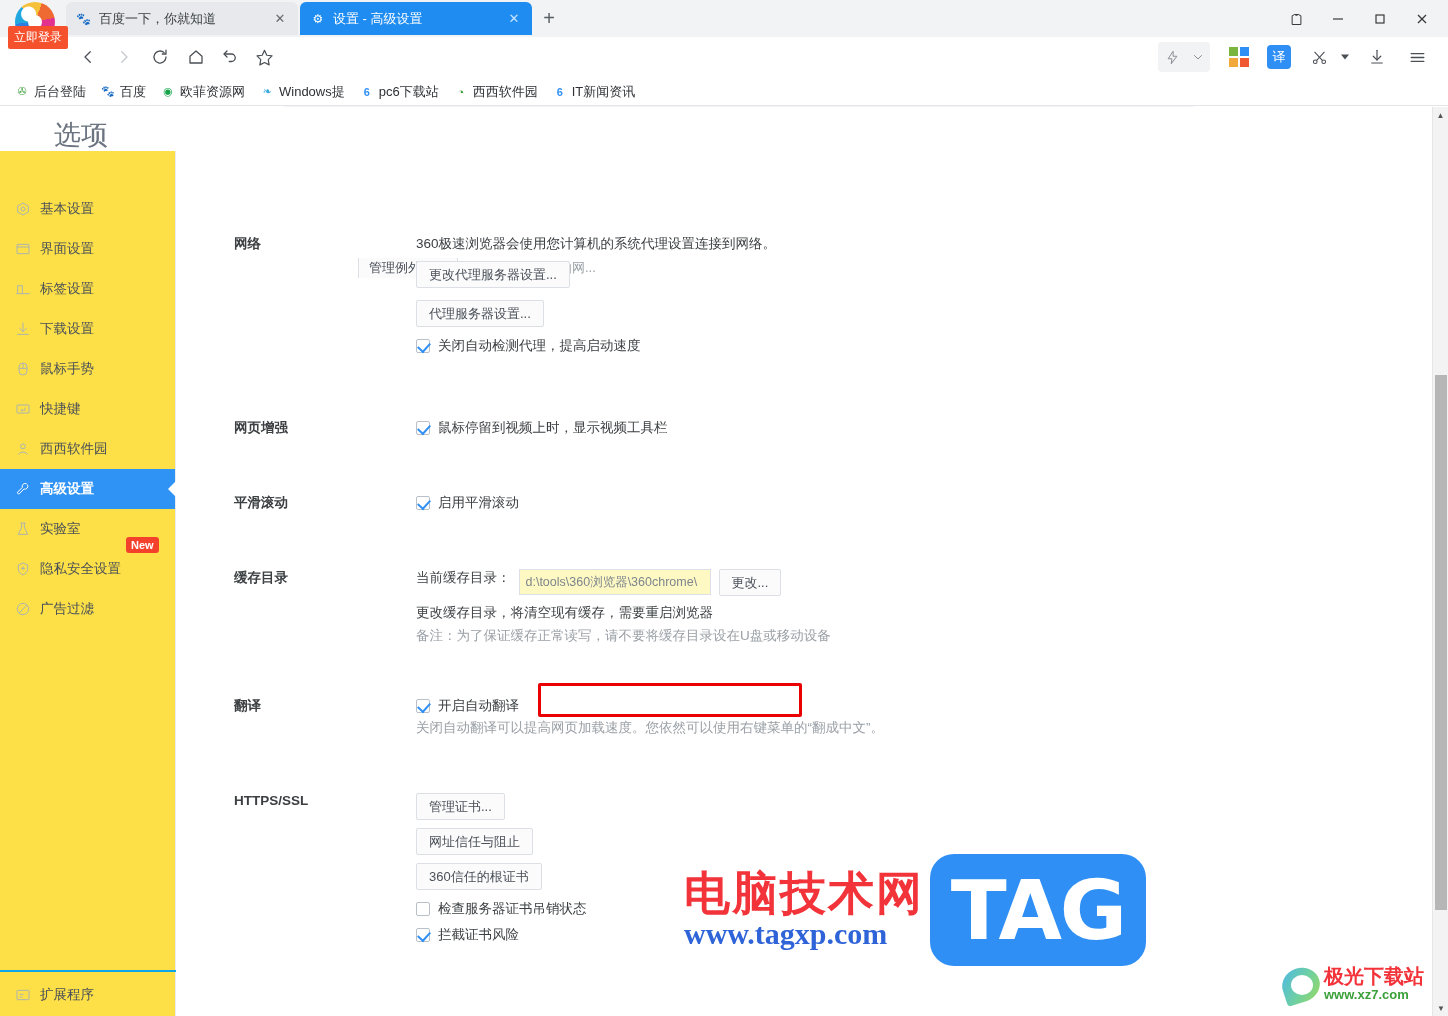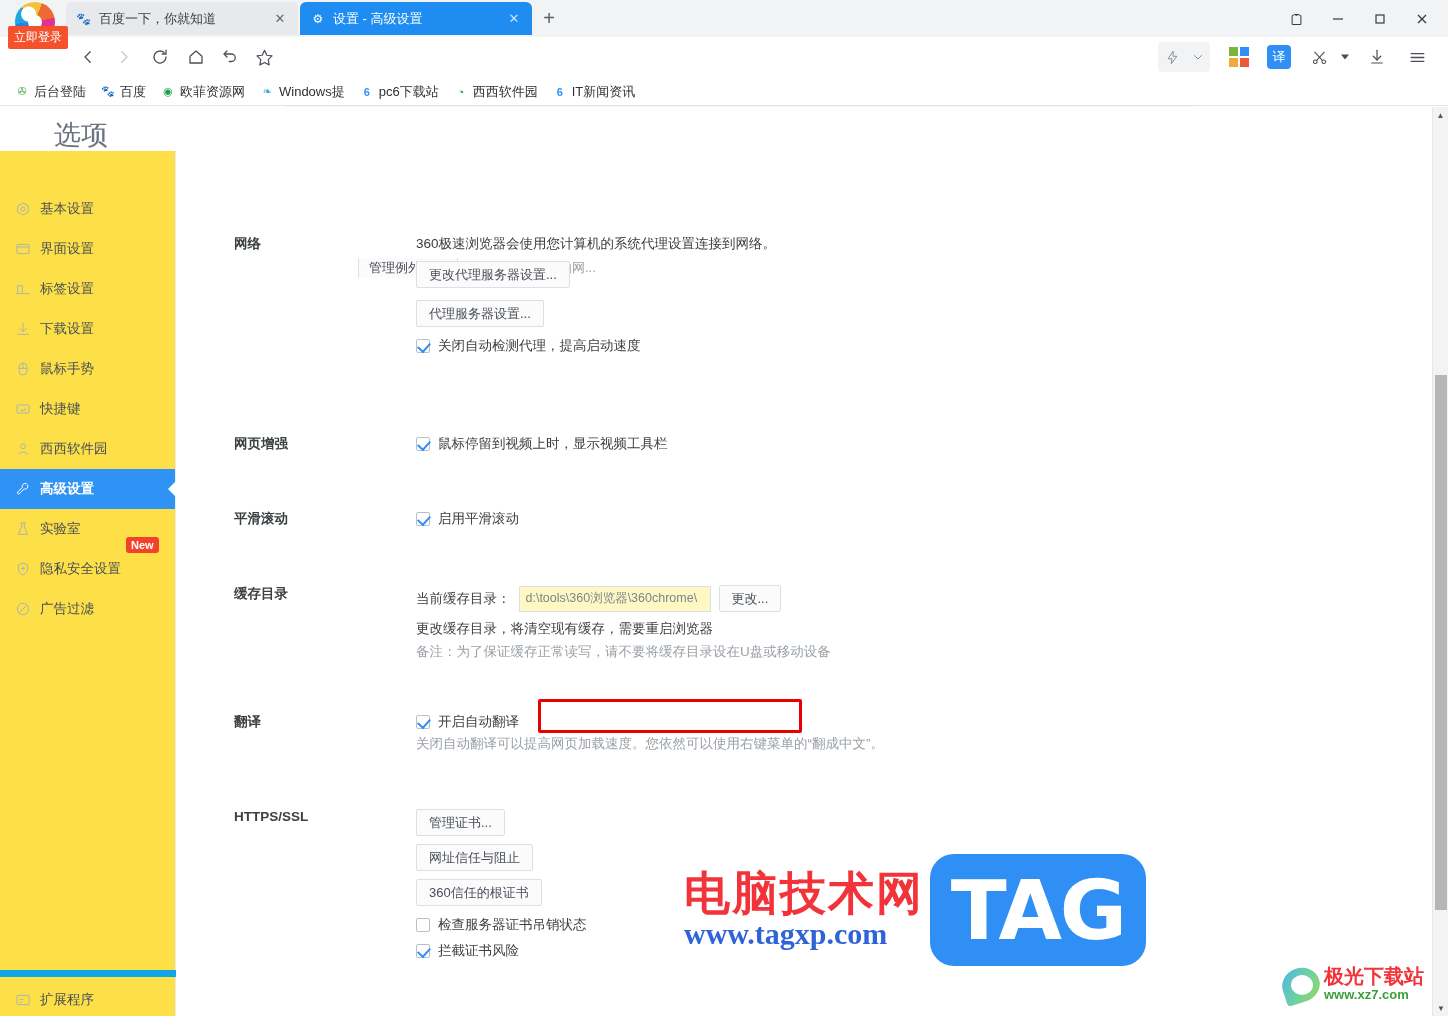--- a/index.html
+++ b/index.html
@@ -126,21 +126,21 @@
                  width:18px; height:18px; color:#a7afba; display:flex; align-items:center; justify-content:center; }
   .sitem.active { background:#2f93f5; color:#fff; font-weight:700; }
   .sitem.active .sico { color:#fff; }
   .sitem.active::after {
     content:""; position:absolute; right:-1px; top:50%; transform:translateY(-50%);
     width:0;height:0; border-top:8px solid transparent; border-bottom:8px solid transparent;
     border-right:8px solid #fff;
   }
   .newbadge { position:absolute; left:126px; top:-12px; background:#f4412b; color:#fff;
               font-size:11px; font-weight:700; border-radius:3px; padding:2px 5px; line-height:1.1; }
-  .sfoot { position:absolute; left:0; bottom:0; width:176px; height:46px; border-top:7px solid #0ea5e9; }
+  .sfoot { position:absolute; left:0; bottom:0; width:176px; height:46px; border-top:2px solid #0ea5e9; }
   .sfoot .sitem { height:46px; }
 
   
   .content { position:absolute; left:176px; top:44px; right:0; height:865px; background:#fff; overflow:hidden; }
   .cinner { position:relative; padding-left:58px; }
 
   .clipped-row { position:absolute; left:182px; top:-2px; height:20px; overflow:hidden; display:flex; align-items:center; gap:10px;margin-top:25px; }
   .clip-btn { border:1px solid #dcdfe3; background:#fbfbfc; border-radius:2px; height:26px;
               padding:0 10px; font-size:13px; color:#4a5058; display:flex;align-items:center; }
   .clip-note { font-size:13px; color:#9aa0a6; }
@@ -551,21 +551,21 @@
             <div class="desc">360极速浏览器会使用您计算机的系统代理设置连接到网络。</div>
             <div style="margin-top:8px;"><span class="btn">更改代理服务器设置...</span></div>
             <div style="margin-top:12px;"><span class="btn">代理服务器设置...</span></div>
             <div class="cbline" style="margin-top:10px;">
               <span class="cb checked"></span>
               <span>关闭自动检测代理，提高启动速度</span>
             </div>
           </div>
         </div>
 
-        <div class="srow" style="margin-top:80px;">
+        <div class="srow" style="margin-top:64px;">
           <div class="slabel">网页增强</div>
           <div class="sbody">
             <div class="cbline">
               <span class="cb checked"></span>
               <span>鼠标停留到视频上时，显示视频工具栏</span>
             </div>
           </div>
         </div>
 
         <div class="srow" style="margin-top:57px;">
@@ -574,21 +574,21 @@
             <div class="cbline">
               <span class="cb checked"></span>
               <span>启用平滑滚动</span>
             </div>
           </div>
         </div>
 
         <div class="srow" style="margin-top:57px;">
           <div class="slabel">缓存目录</div>
           <div class="sbody">
-            <div style="display:flex;align-items:center;gap:8px;">
+            <div style="display:flex;align-items:flex-start;gap:8px;">
               <span class="desc">当前缓存目录：</span>
               <span class="pathbox">d:\tools\360浏览器\360chrome\</span>
               <span class="btn">更改...</span>
             </div>
             <div class="desc" style="margin-top:8px;">更改缓存目录，将清空现有缓存，需要重启浏览器</div>
             <div class="desc grey" style="margin-top:5px;">备注：为了保证缓存正常读写，请不要将缓存目录设在U盘或移动设备</div>
           </div>
         </div>
 
         <div class="srow" style="margin-top:52px;">

